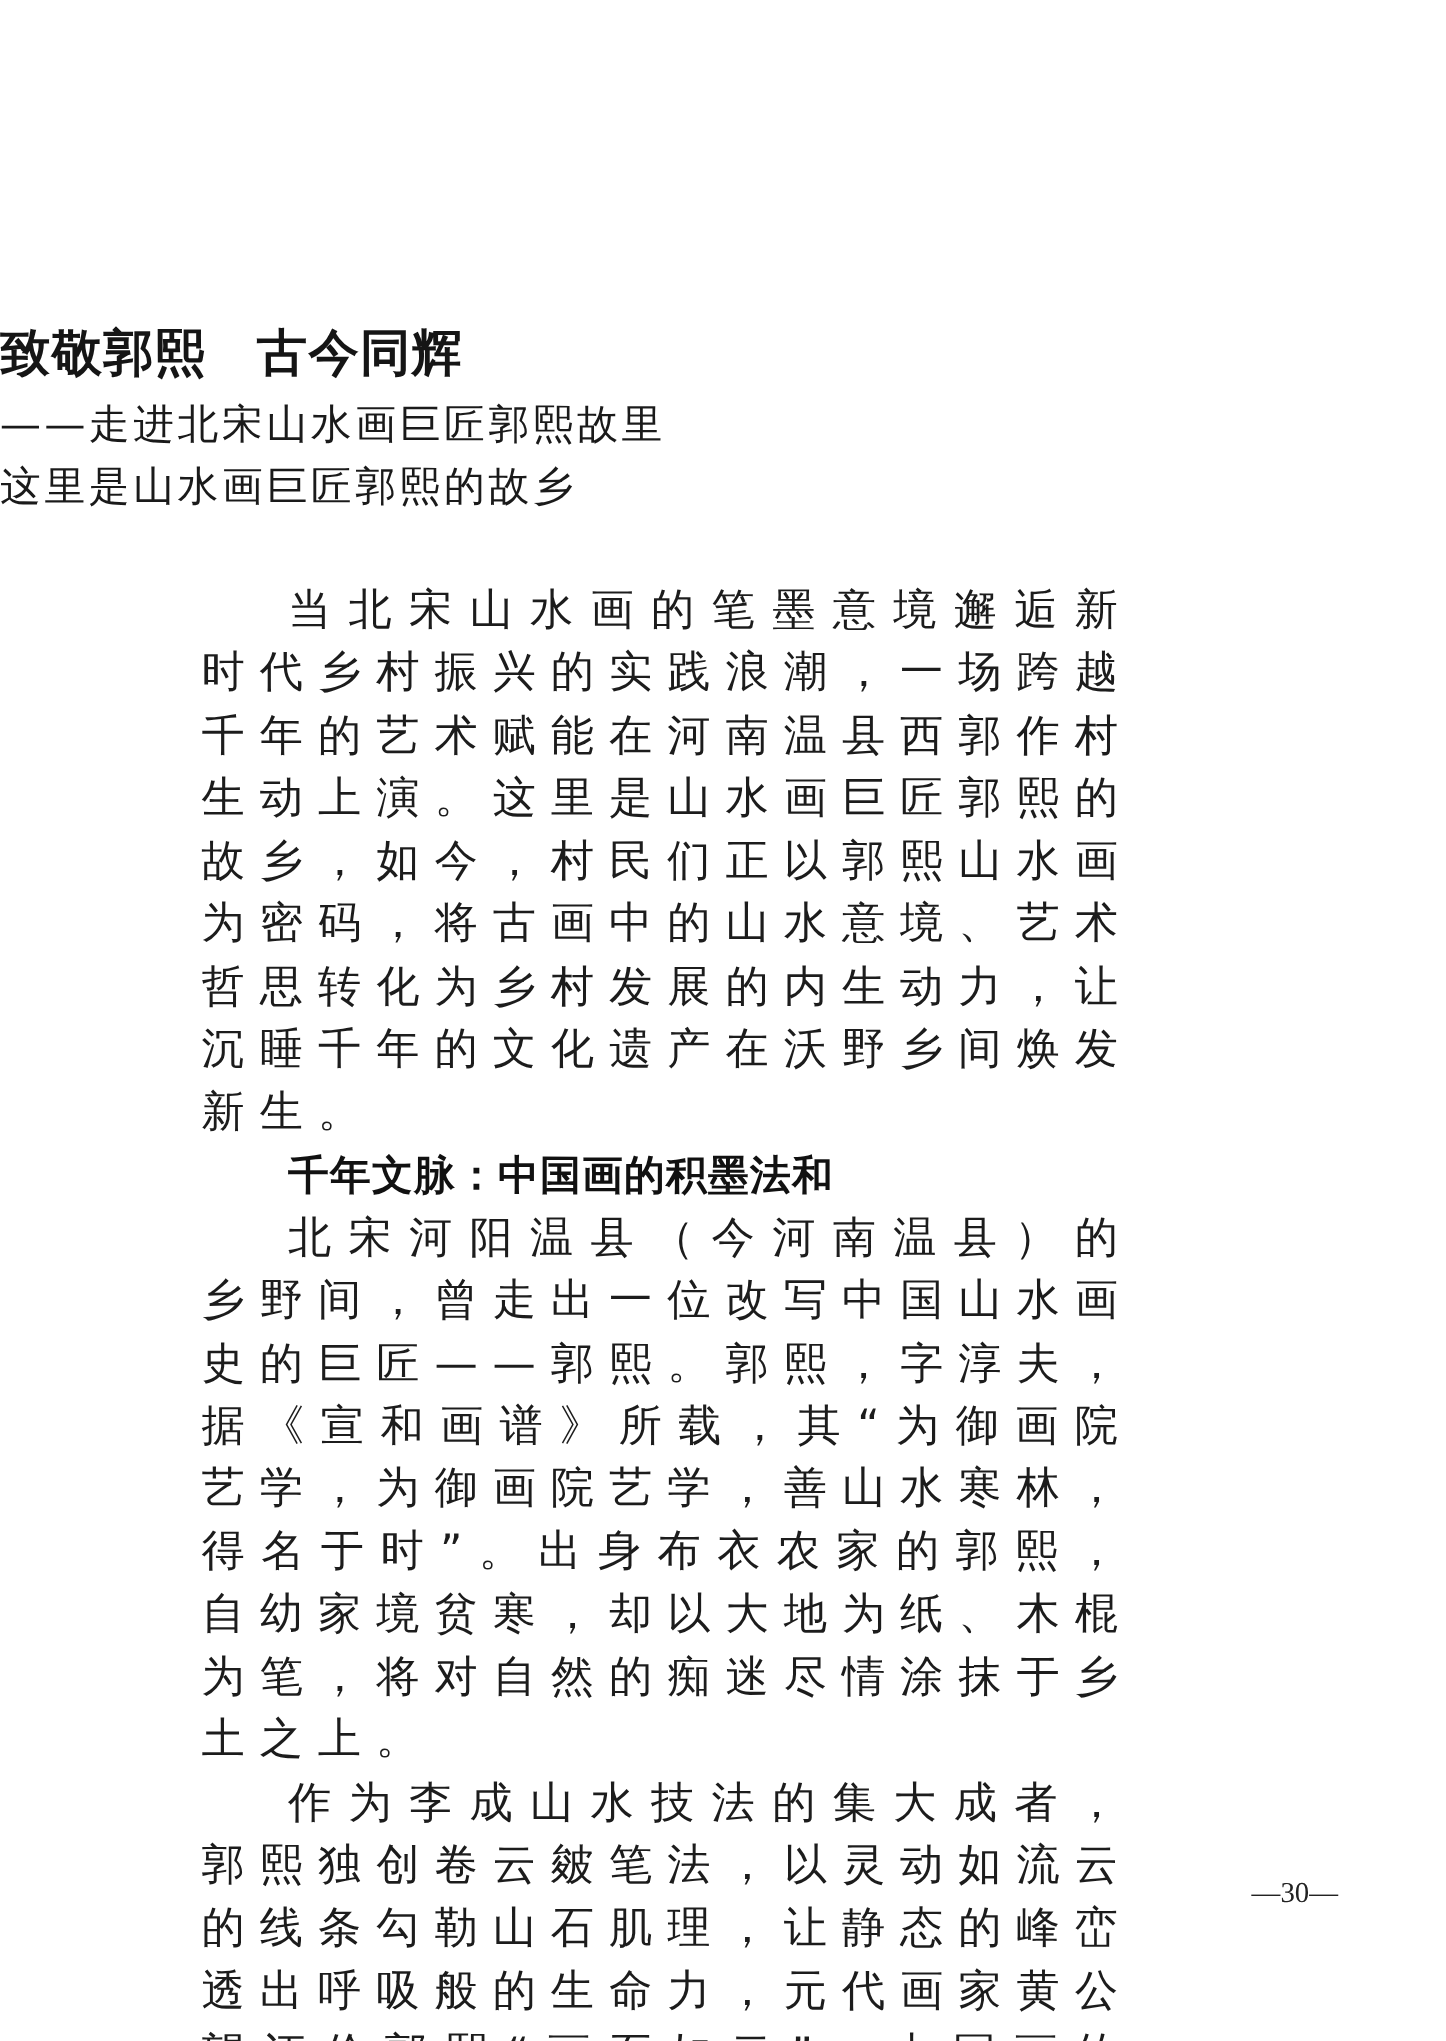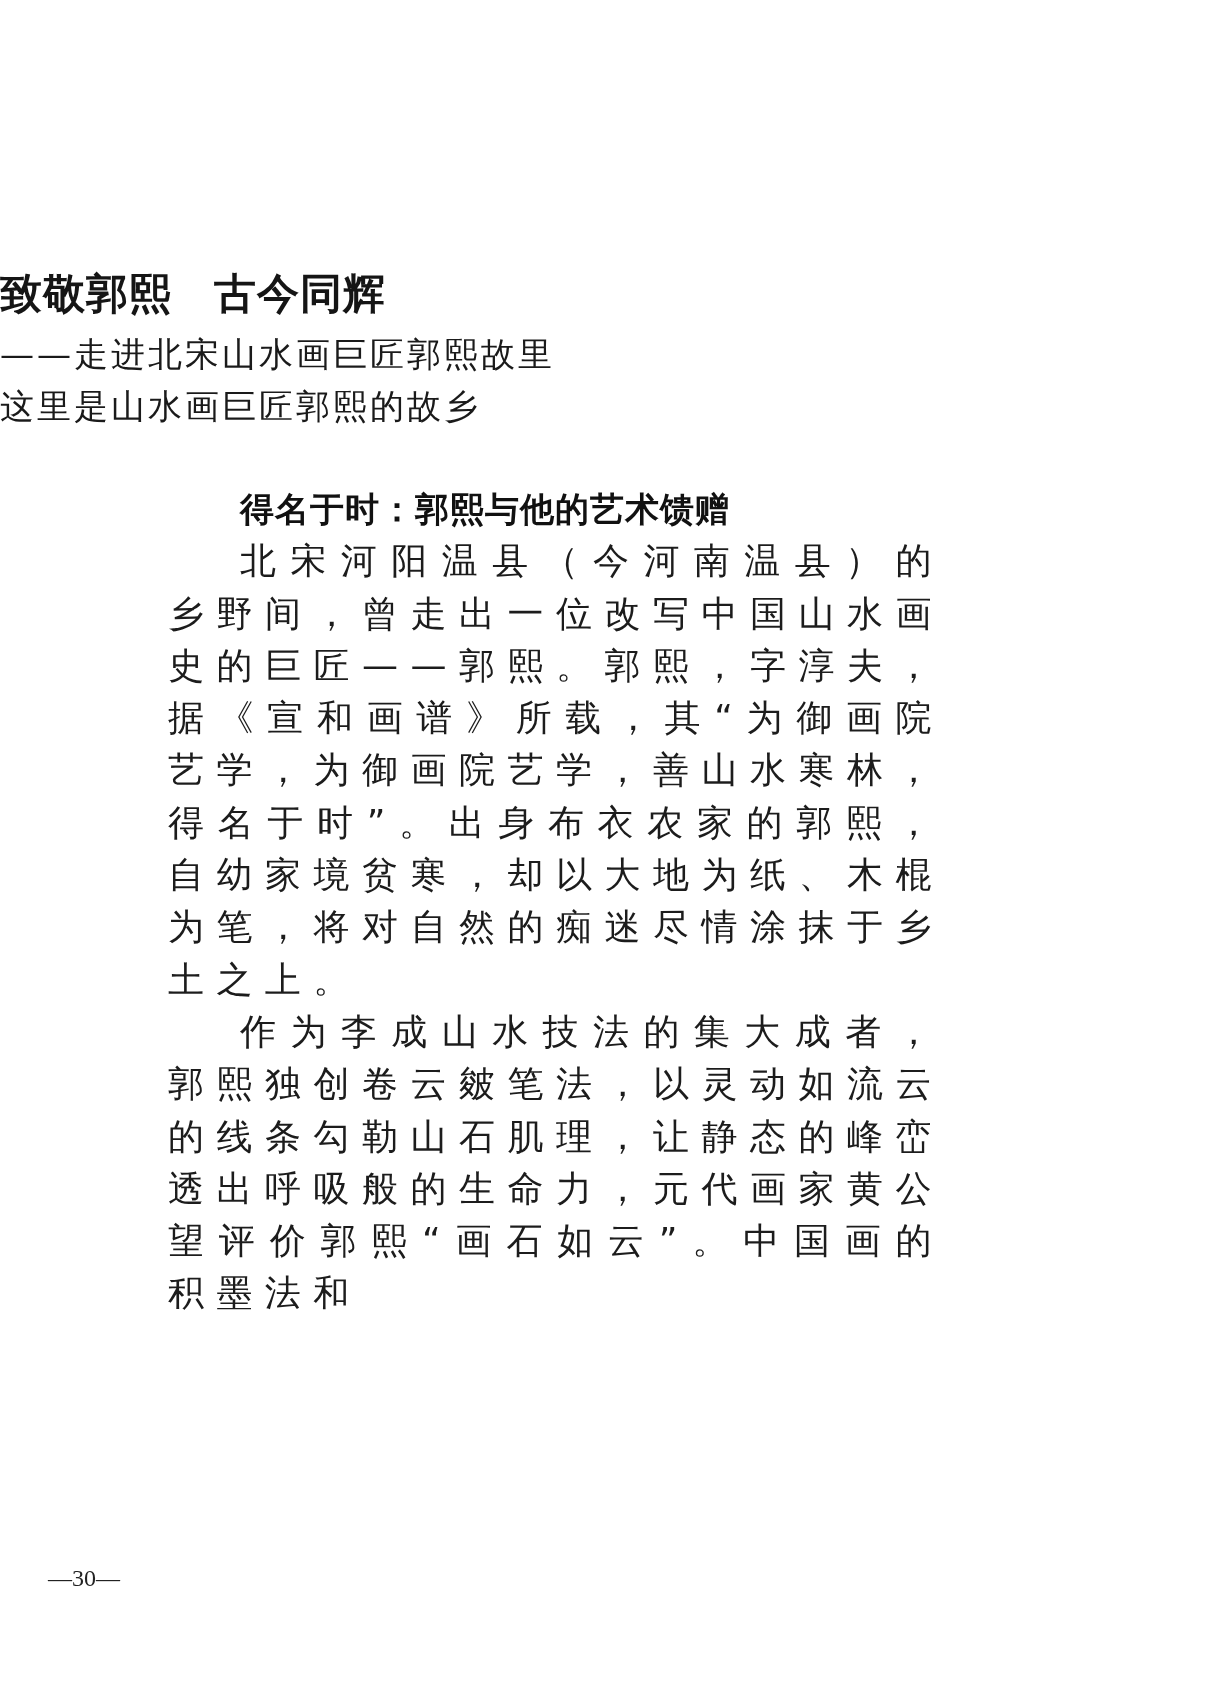--- a/index.html
+++ b/index.html
@@ -62,37 +62,37 @@
       letter-spacing: 1px;
       text-indent: 72px;
       font-size: 34px;
       color: #111;
     }
     .page-number {
       position: absolute;
       left: 0;
       width: 1115px;
       top: 1563px;
-      text-align: left;
+      text-align: right;
       font-family: "Liberation Serif", "DejaVu Serif", serif;
       font-size: 24px;
       line-height: 30px;
       color: #222;
-      margin-left: 48px;
     }
   </style>
 </head>
 <body>
 
 <div class="title">
   <span>致敬郭熙</span><span class="gap"></span><span>古今同辉</span>
 </div>
 
 <div class="subtitle sub1">——走进北宋山水画巨匠郭熙故里</div>
 <div class="subtitle sub2">这里是山水画巨匠郭熙的故乡</div>
 
 <div class="body-text">
-  <p class="heading">得名于时：郭熙与他的艺术馈赠</p>
+  <p>当北宋山水画的笔墨意境邂逅新时代乡村振兴的实践浪潮，一场跨越千年的艺术赋能在河南温县西郭作村生动上演。这里是山水画巨匠郭熙的故乡，如今，村民们正以郭熙山水画为密码，将古画中的山水意境、艺术哲思转化为乡村发展的内生动力，让沉睡千年的文化遗产在沃野乡间焕发新生。</p>
+  <p class="heading">千年文脉：中国画的积墨法和</p>
   <p>北宋河阳温县（今河南温县）的乡野间，曾走出一位改写中国山水画史的巨匠——郭熙。郭熙，字淳夫，据《宣和画谱》所载，其“为御画院艺学，为御画院艺学，善山水寒林，得名于时”。出身布衣农家的郭熙，自幼家境贫寒，却以大地为纸、木棍为笔，将对自然的痴迷尽情涂抹于乡土之上。</p>
   <p>作为李成山水技法的集大成者，郭熙独创卷云皴笔法，以灵动如流云的线条勾勒山石肌理，让静态的峰峦透出呼吸般的生命力，元代画家黄公望评价郭熙“画石如云”。中国画的积墨法和</p>
 </div>
 
 <div class="page-number">—30—</div>
 
 </body></html>

